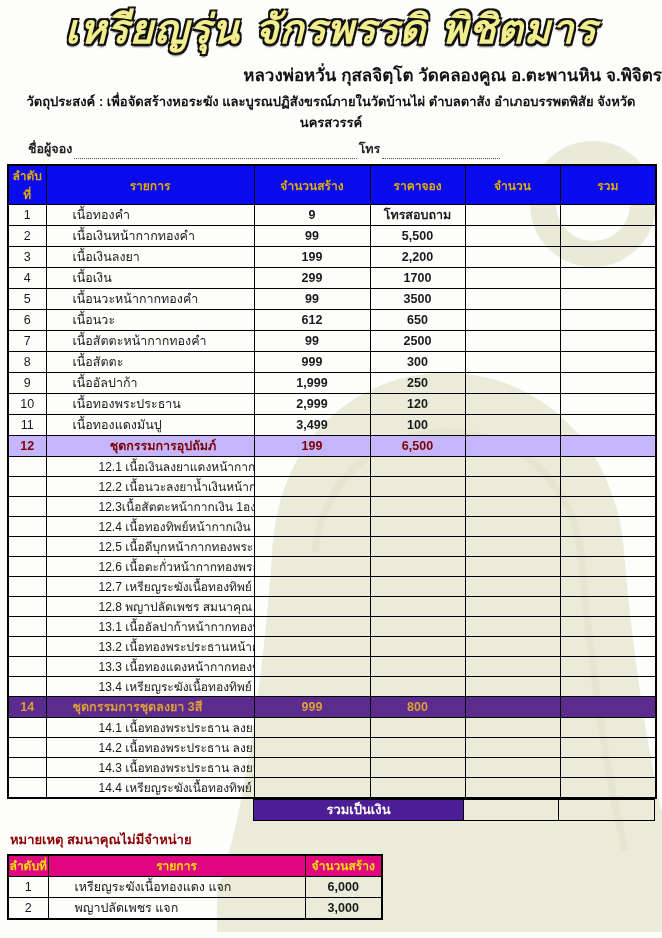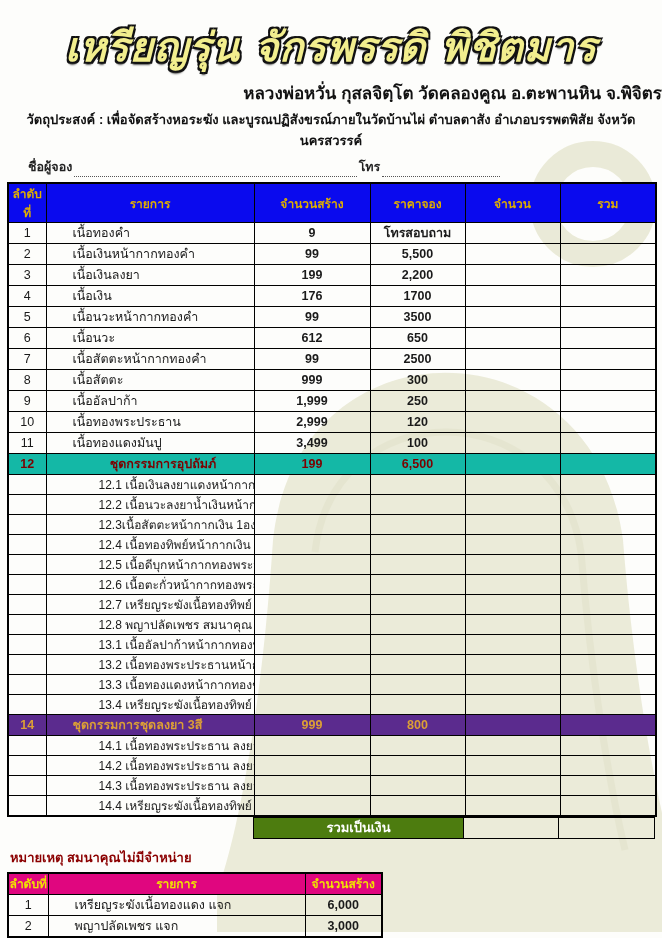--- a/index.html
+++ b/index.html
@@ -4,45 +4,45 @@
 <style>
   * { margin:0; padding:0; box-sizing:border-box; }
   body { background:#ffffff; font-family:"Liberation Sans", sans-serif; color:#1a1a1a; }
   .page { position:relative; width:662px; height:938px; margin:0 auto; background:#fdfdfb; overflow:hidden; }
 
   
   .watermark { position:absolute; left:205px; top:132px; width:480px; height:806px; z-index:0; opacity:.5; pointer-events:none; }
 
   .content { position:relative; z-index:1; }
 
-  .title { margin-top:22px; text-align:center; font-family:"DejaVu Serif", serif; font-style:italic; font-weight:bold;
+  .title { margin-top:4px; text-align:center; font-family:"DejaVu Serif", serif; font-style:italic; font-weight:bold;
            font-size:40px; line-height:1.25; color:#f2ee8e; letter-spacing:1px;
            text-shadow:-2px -2px 0 #111, 2px -2px 0 #111, -2px 2px 0 #111, 2px 2px 0 #111, 0 3px 2px #333; }
   .subtitle { margin-top:7px; text-align:right; font-size:17px; font-weight:bold; color:#111; }
   .purpose  { margin-top:3px; text-align:center; font-size:13px; font-weight:bold; color:#111; }
   .fill-line { display:flex; align-items:flex-end; margin:6px 160px 5px 28px; font-size:12.5px; font-weight:bold; color:#222;justify-content:flex-end; }
   .dots { flex:2.4; border-bottom:1.5px dotted #555; height:14px; margin:0 2px; }
   .dots.short { flex:1; }
 
   table { border-collapse:collapse; table-layout:fixed; background:transparent; }
   .main-table { width:648px; margin-left:7px; border:2px solid #000; }
   .main-table th { background:#0a0aee; color:#dfae00; font-size:12px; font-weight:bold; height:20px; border:1px solid #000; }
   .main-table td { height:20px; font-size:12.5px; border:1px solid #000; overflow:hidden; white-space:nowrap; }
   td.c { text-align:center; }
   td.item { padding-left:26px; }
   tr.row-sub td.item { padding-left:52px; font-size:12px; }
   td.num { font-weight:600; }
-  tr.row-red    td { background:#14b8a6; color:#7d0000; font-weight:bold;text-align:center; }
+  tr.row-red    td { background:#c4b5fd; color:#7d0000; font-weight:bold;text-align:center; }
   tr.row-green  td { background:#00ad29; color:#083f00; font-weight:bold; }
   tr.row-green  td.num { color:#e8e000; }
   tr.row-purple td { background:#5b2b8e; color:#dc9f35; font-weight:bold; }
 
   .total-row { display:flex; width:648px; margin-left:7px; height:22px; }
   .total-spacer { width:246px; }
-  .total-blue { width:211px; background:#4d7c0f; border:1px solid #000; color:#fff; font-weight:bold;
+  .total-blue { width:211px; background:#4c1d95; border:1px solid #000; color:#fff; font-weight:bold;
                 font-size:13px; text-align:center; line-height:20px; }
   .total-blank { width:95px; border:1px solid #000; border-left:none; background:transparent; }
   .total-blank:last-child { width:96px; }
 
   .note { margin:8px 0 4px 10px; font-size:13px; font-weight:bold; color:#8b0000; }
 
   .give-table { width:374px; margin-left:7px; border:2px solid #000; }
   .give-table th { background:#e0067f; color:#f0e300; font-size:12px; font-weight:bold; height:21px; border:1px solid #000; }
   .give-table td { height:21px; font-size:12.5px; border:1px solid #000; overflow:hidden; white-space:nowrap; }
 </style>
@@ -109,21 +109,21 @@
             <td class="c">3</td>
             <td class="item">เนื้อเงินลงยา</td>
             <td class="c num">199</td>
             <td class="c num">2,200</td>
             <td class="c"></td>
             <td class="c"></td>
           </tr>
           <tr class="row-normal">
             <td class="c">4</td>
             <td class="item">เนื้อเงิน</td>
-            <td class="c num">176</td>
+            <td class="c num">299</td>
             <td class="c num">1700</td>
             <td class="c"></td>
             <td class="c"></td>
           </tr>
           <tr class="row-normal">
             <td class="c">5</td>
             <td class="item">เนื้อนวะหน้ากากทองคำ</td>
             <td class="c num">99</td>
             <td class="c num">3500</td>
             <td class="c"></td>

